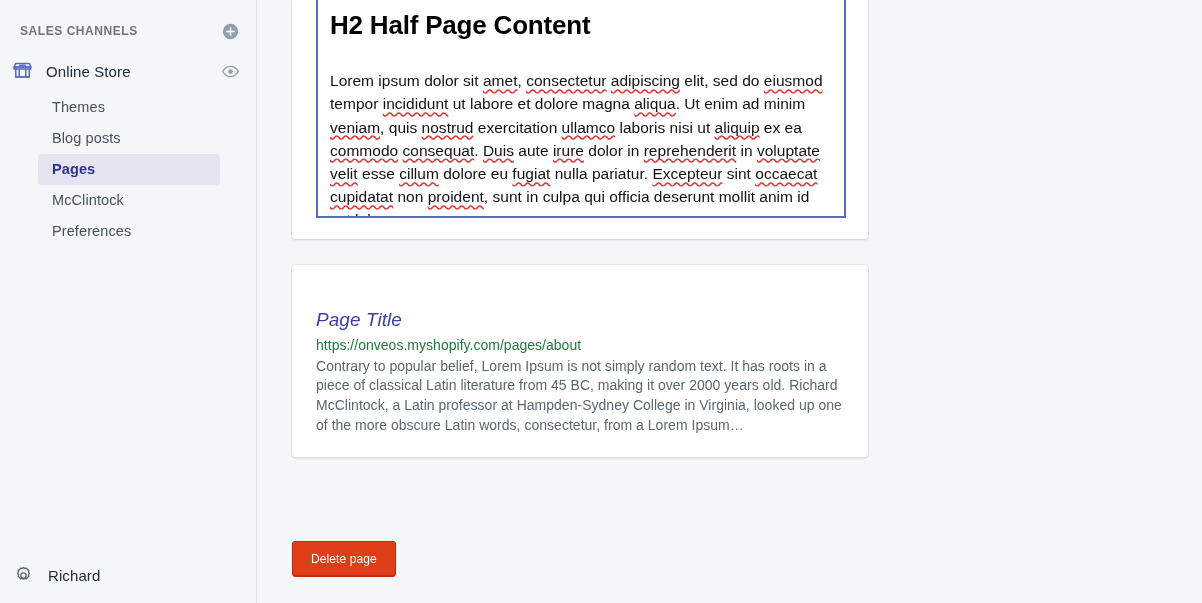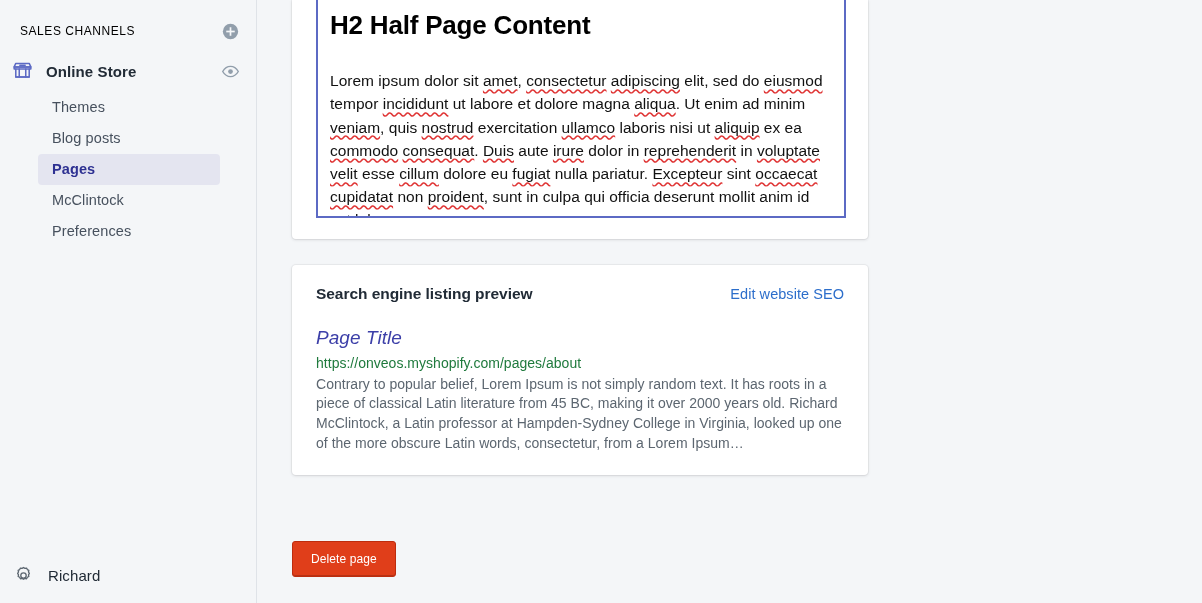--- a/index.html
+++ b/index.html
@@ -38,23 +38,23 @@
     display: flex;
     align-items: center;
     justify-content: space-between;
     padding: 0 16px 0 20px;
     height: 34px;
     margin-top: 14px;
   }
 
   .section-title {
     font-size: 12px;
-    font-weight: 400;
+    font-weight: 700;
     letter-spacing: 0.55px;
-    color: #000000;
+    color: #737373;
     text-transform: uppercase;
   }
 
   .icon-btn {
     width: 20px;
     height: 20px;
     display: flex;
     align-items: center;
     justify-content: center;
     cursor: pointer;
@@ -80,21 +80,21 @@
     height: 24px;
     display: flex;
     align-items: center;
     justify-content: center;
     flex: 0 0 24px;
   }
 
   .channel-name {
     font-size: 15px;
     color: #212b36;
-    font-weight: 700;
+    font-weight: 400;
     letter-spacing: 0.1px;
   }
 
   .nav-list {
     margin-top: 4px;
     padding: 0 18px 0 0;
   }
 
   .nav-item {
     display: block;
@@ -358,24 +358,20 @@
     <div class="content-col">
 
       <section class="card editor-card">
         <div class="editor-box">
           <h2 class="editor-h2">H2 Half Page Content</h2>
           <p class="editor-p">Lorem ipsum dolor sit <span class="sp">amet</span>, <span class="sp">consectetur</span> <span class="sp">adipiscing</span> elit, sed do <span class="sp">eiusmod</span> tempor <span class="sp">incididunt</span> ut labore et dolore magna <span class="sp">aliqua</span>. Ut enim ad minim <span class="sp">veniam</span>, quis <span class="sp">nostrud</span> exercitation <span class="sp">ullamco</span> laboris nisi ut <span class="sp">aliquip</span> ex ea <span class="sp">commodo</span> <span class="sp">consequat</span>. <span class="sp">Duis</span> aute <span class="sp">irure</span> dolor in <span class="sp">reprehenderit</span> in <span class="sp">voluptate</span> <span class="sp">velit</span> esse <span class="sp">cillum</span> dolore eu <span class="sp">fugiat</span> nulla pariatur. <span class="sp">Excepteur</span> sint <span class="sp">occaecat</span> <span class="sp">cupidatat</span> non <span class="sp">proident</span>, sunt in culpa qui officia deserunt mollit anim id est laborum.</p>
         </div>
       </section>
 
       <section class="card seo-card">
-        <div class="seo-head">
-          <span class="seo-title">Search engine listing preview</span>
-          <span class="seo-edit-link">Edit website SEO</span>
-        </div>
         <div class="seo-preview">
           <div class="seo-page-title">Page Title</div>
           <div class="seo-url">https://onveos.myshopify.com/pages/about</div>
           <div class="seo-desc">Contrary to popular belief, Lorem Ipsum is not simply random text. It has roots in a piece of classical Latin literature from 45 BC, making it over 2000 years old. Richard McClintock, a Latin professor at Hampden-Sydney College in Virginia, looked up one of the more obscure Latin words, consectetur, from a Lorem Ipsum…</div>
         </div>
       </section>
     </div>
 
     <div class="actions">
       <button class="btn btn-delete">Delete page</button>

